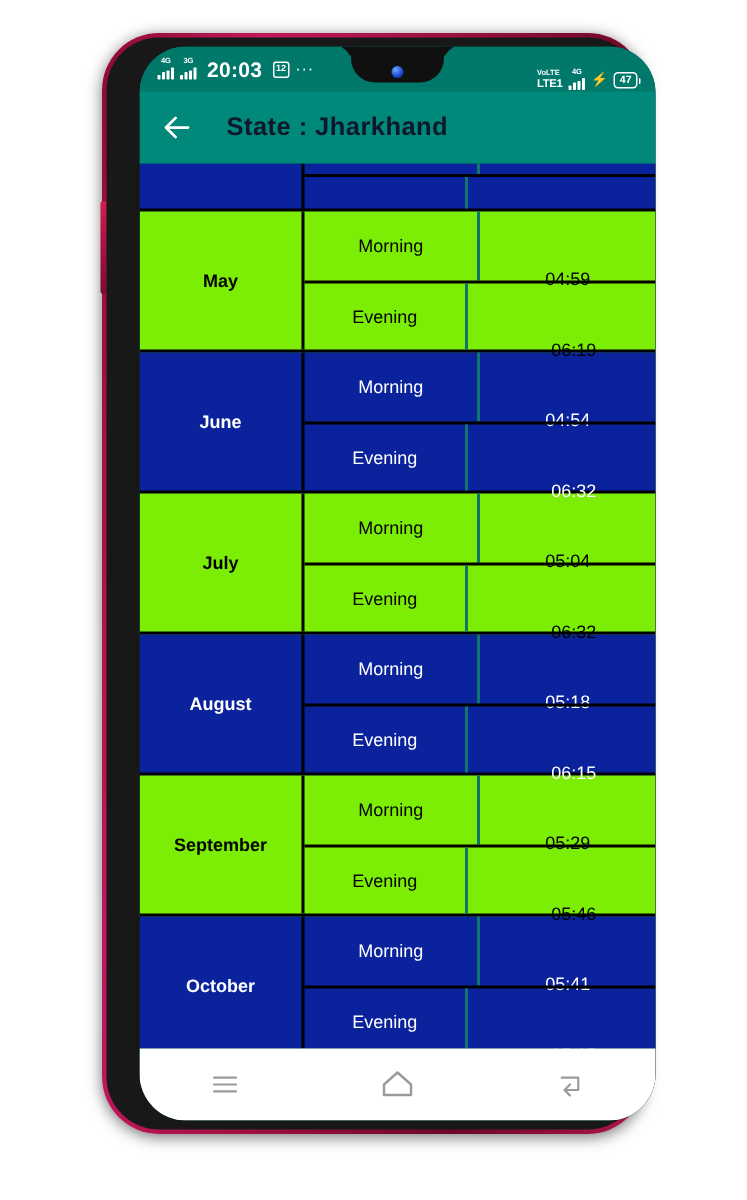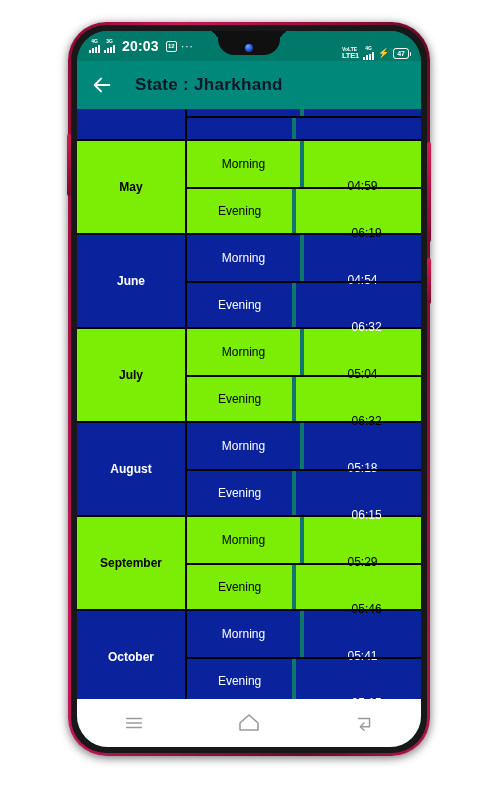--- a/index.html
+++ b/index.html
@@ -26,21 +26,21 @@
   #phone-bezel {
     position: absolute;
     left: 3px; top: 3px;
     width: calc(100% - 6px);
     height: calc(100% - 6px);
     border-radius: 35px;
     background: #181818;
   }
   #phone-inner-ring {
     position: absolute;
-    left: 6px; top: 6px;
+    left: 22px; top: 6px;
     width: calc(100% - 12px);
     height: calc(100% - 12px);
     border-radius: 31px;
     background: #0d0d0d;
     overflow: hidden;
   }
 
   
   .side-btn {
     position: absolute;
@@ -222,21 +222,21 @@
     display: flex;
     min-height: 46px;
   }
   .period-row + .period-row { border-top: 2px solid #000000; gap: 16px; }
   .period-label {
     flex: 1 1 50%;
     display: flex;
     align-items: center;
     justify-content: center;
     font-size: 12px;
-    border-right: 4px solid #0f766e;
+    border-right: 2px solid #0f766e;
   }
   .period-time {
     flex: 1 1 50%;
     display: flex;
     align-items: center;
     justify-content: center;
     font-size: 12px;
     margin-top: 44px;
   }
 

